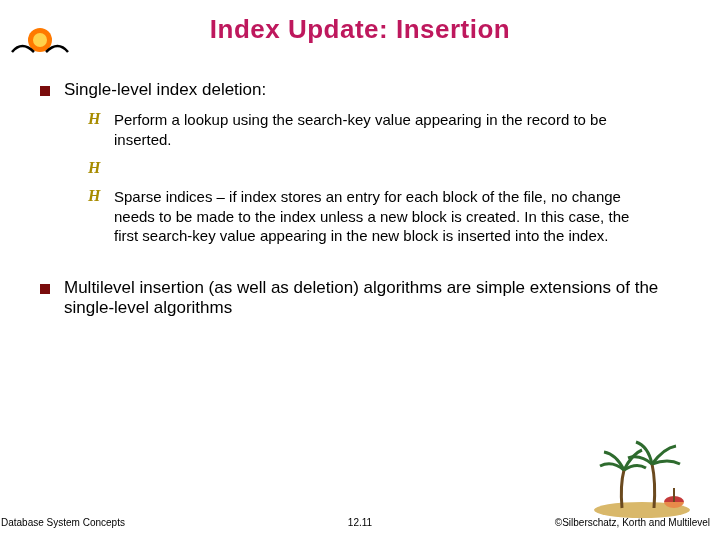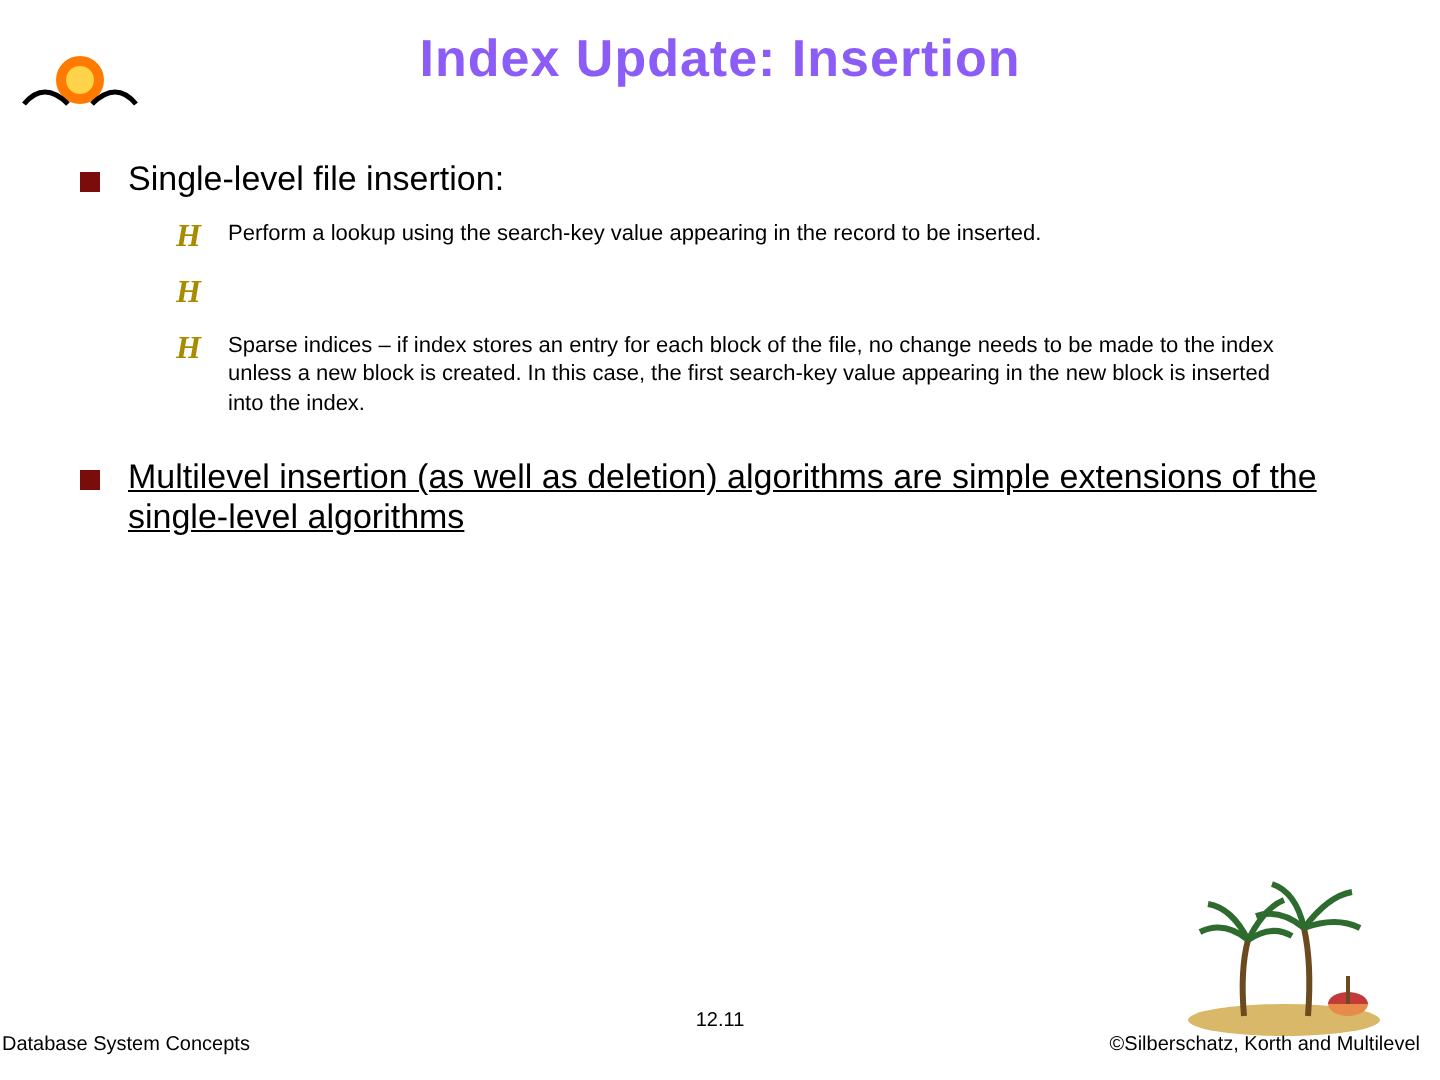--- a/index.html
+++ b/index.html
@@ -13,21 +13,21 @@
     overflow: hidden;
   }
   .slide {
     width: 720px;
     height: 540px;
     position: relative;
     box-sizing: border-box;
   }
   .title {
     text-align: center;
-    color: #8b5cf6;
+    color: #be185d;
     font-weight: bold;
     font-size: 26px;
     padding-top: 14px;
     letter-spacing: 0.5px;
   }
   .sun-deco {
     position: absolute;
     top: 18px;
     left: 10px;
     width: 60px;
@@ -69,46 +69,45 @@
     font-family: Georgia, serif;
     font-style: italic;
     font-weight: bold;
     font-size: 16px;
     margin-right: 10px;
     margin-top: 0px;
     flex: 0 0 auto;
     width: 16px;
   }
   .sub-text {
-    font-size: 11px;
+    font-size: 15px;
     line-height: 1.3;
     max-width: 540px;
   }
   .top-item.second {
-    margin-top: 20px;
-    text-decoration: underline;
+    margin-top: 32px;
   }
   .footer {
     position: absolute;
     bottom: 12px;
     left: 0;
     width: 720px;
     font-size: 10px;
     color: #000;
   }
   .footer-left {
     position: absolute;
     left: 1px;
     bottom: 0;
   }
   .footer-center {
     position: absolute;
     left: 50%;
     transform: translateX(-50%);
-    bottom: 12px;
+    bottom: 0;
   }
   .footer-right {
     position: absolute;
     right: 10px;
     bottom: 0;
   }
   .palm-deco {
     position: absolute;
     right: 18px;
     bottom: 20px;
@@ -129,21 +128,21 @@
       <path d="M36 34 Q 48 22 58 34" stroke="#000" stroke-width="2.5" fill="none"></path>
     </svg>
   </div>
 
   <div class="title">Index Update:  Insertion</div>
 
   <div class="content">
 
     <div class="top-item">
       <div class="red-sq"></div>
-      <div class="top-text">Single-level file insertion:</div>
+      <div class="top-text">Single-level index deletion:</div>
     </div>
 
     <div class="sub-item">
       <div class="h-bullet">H</div>
       <div class="sub-text">Perform a lookup using the search-key value appearing in the record to be inserted.</div>
     </div>
 
     <div class="sub-item">
       <div class="h-bullet">H</div>
     </div>

